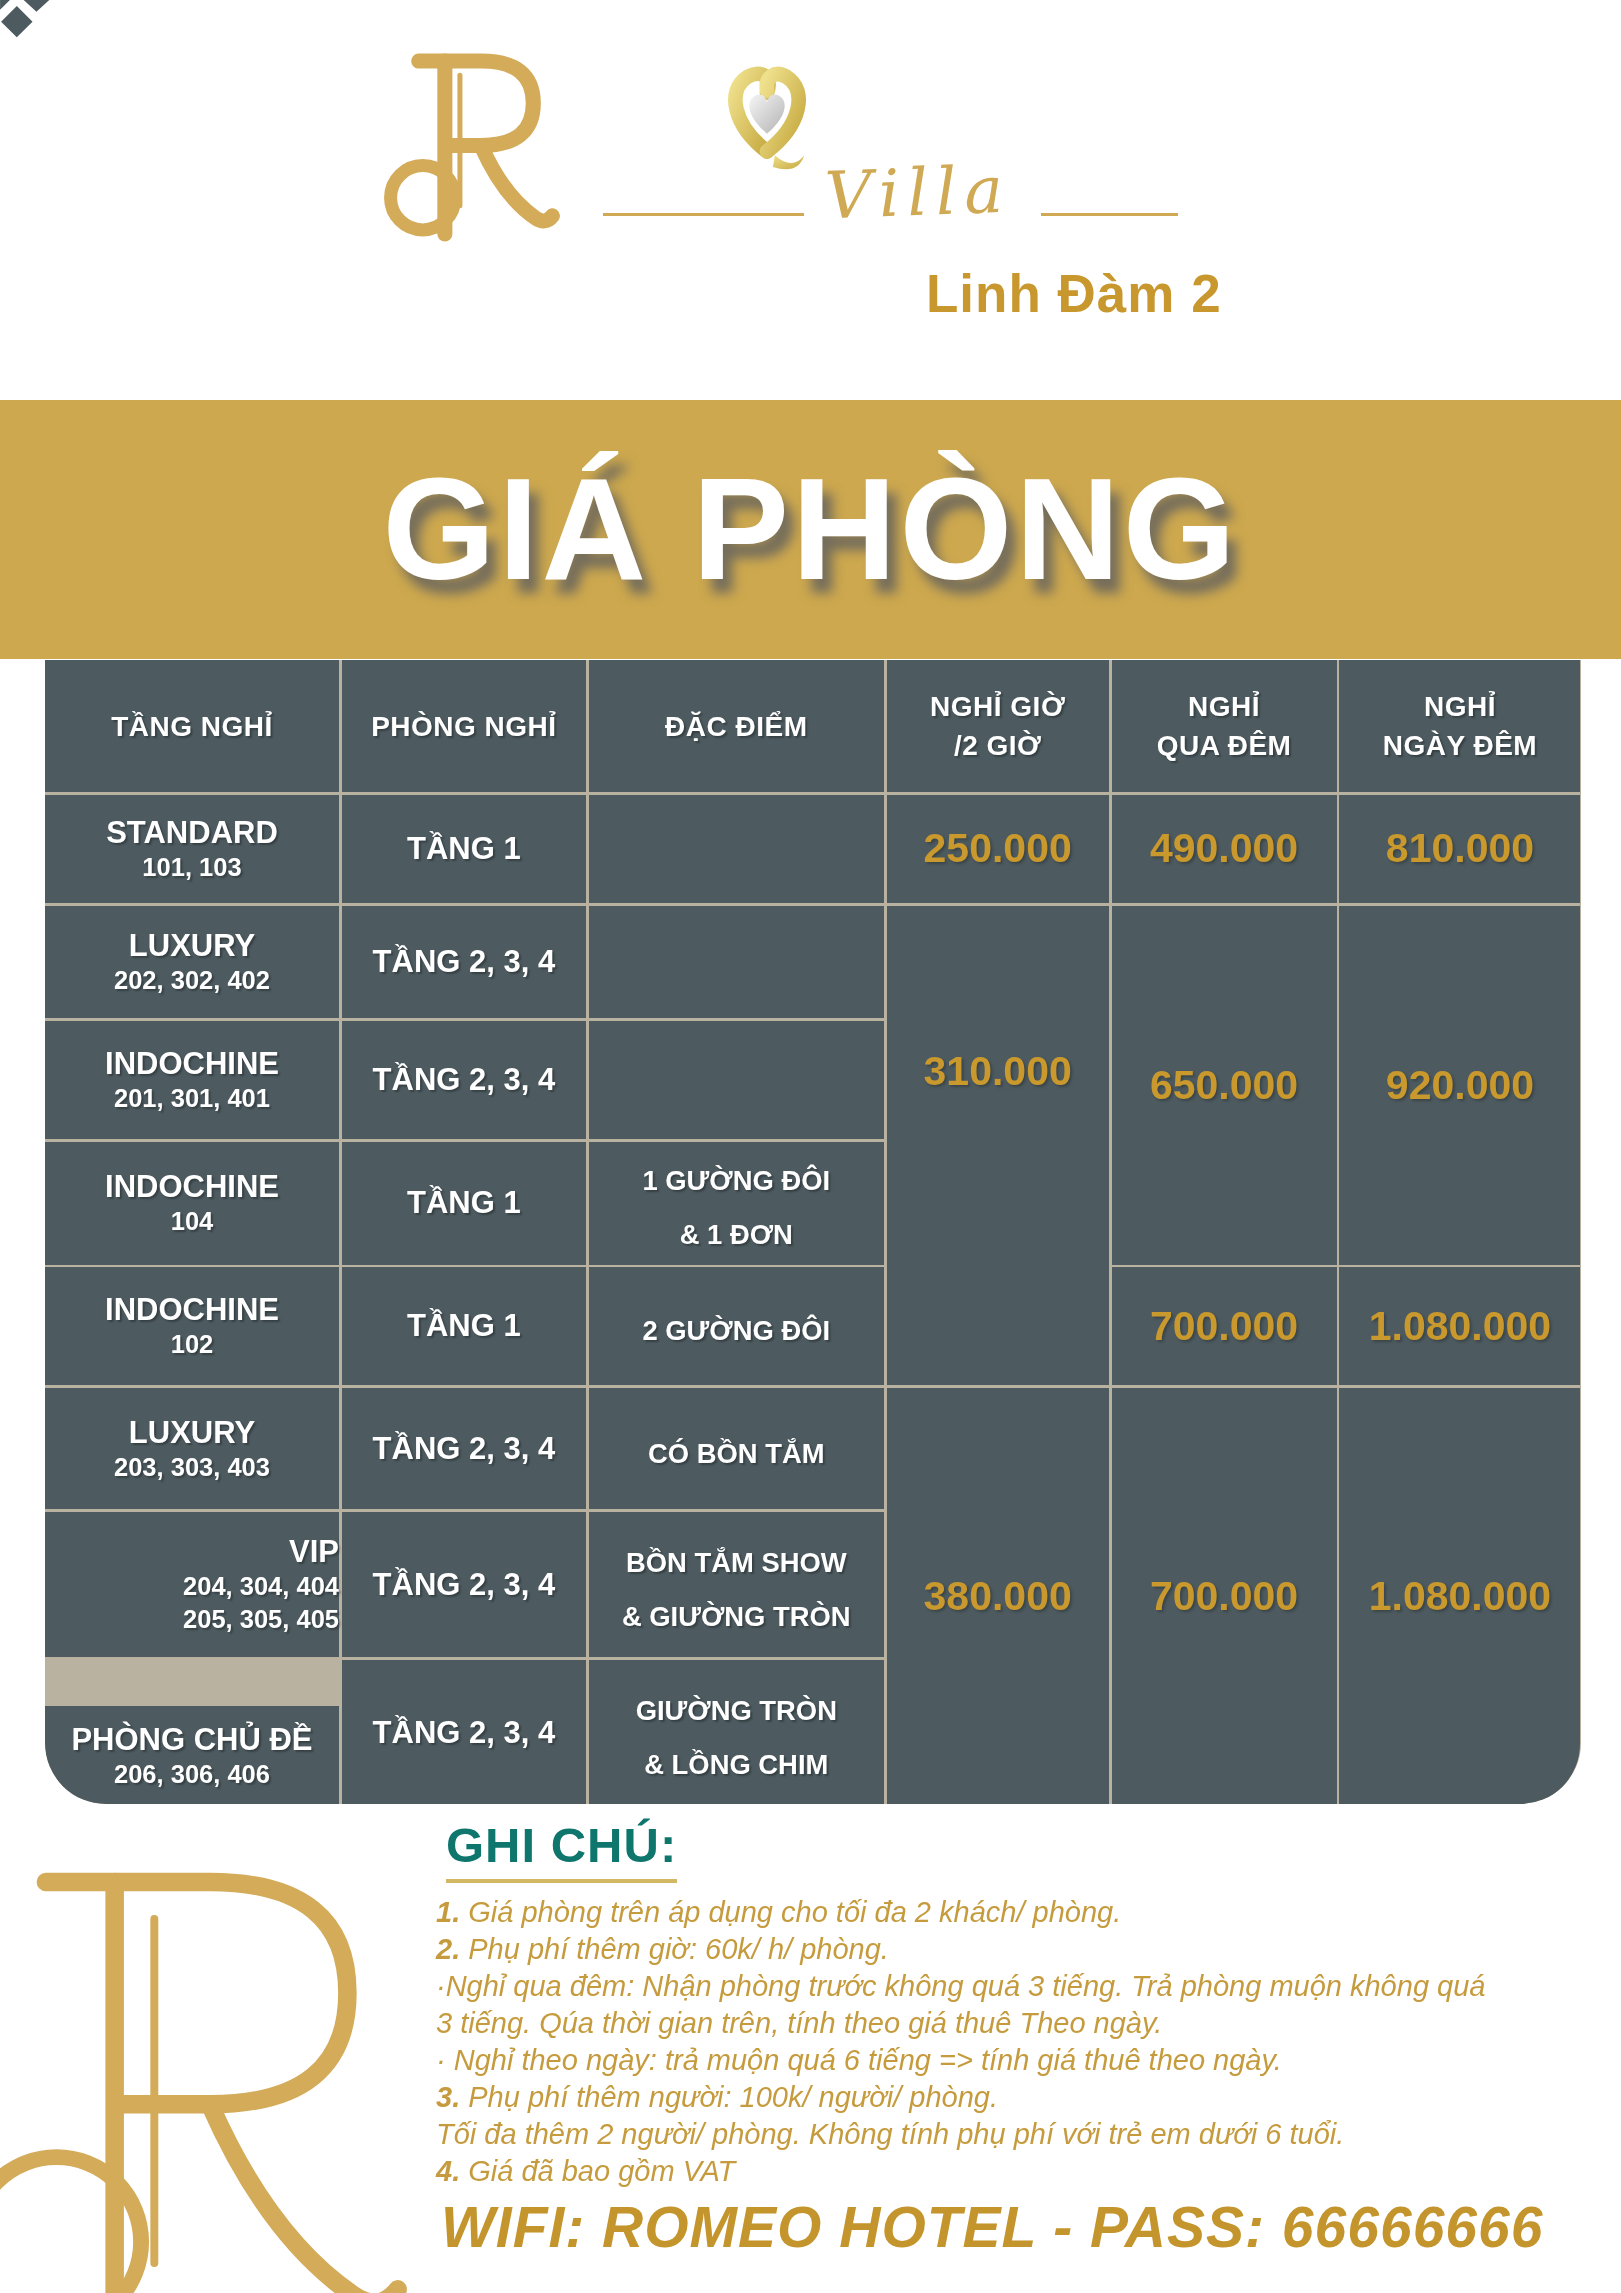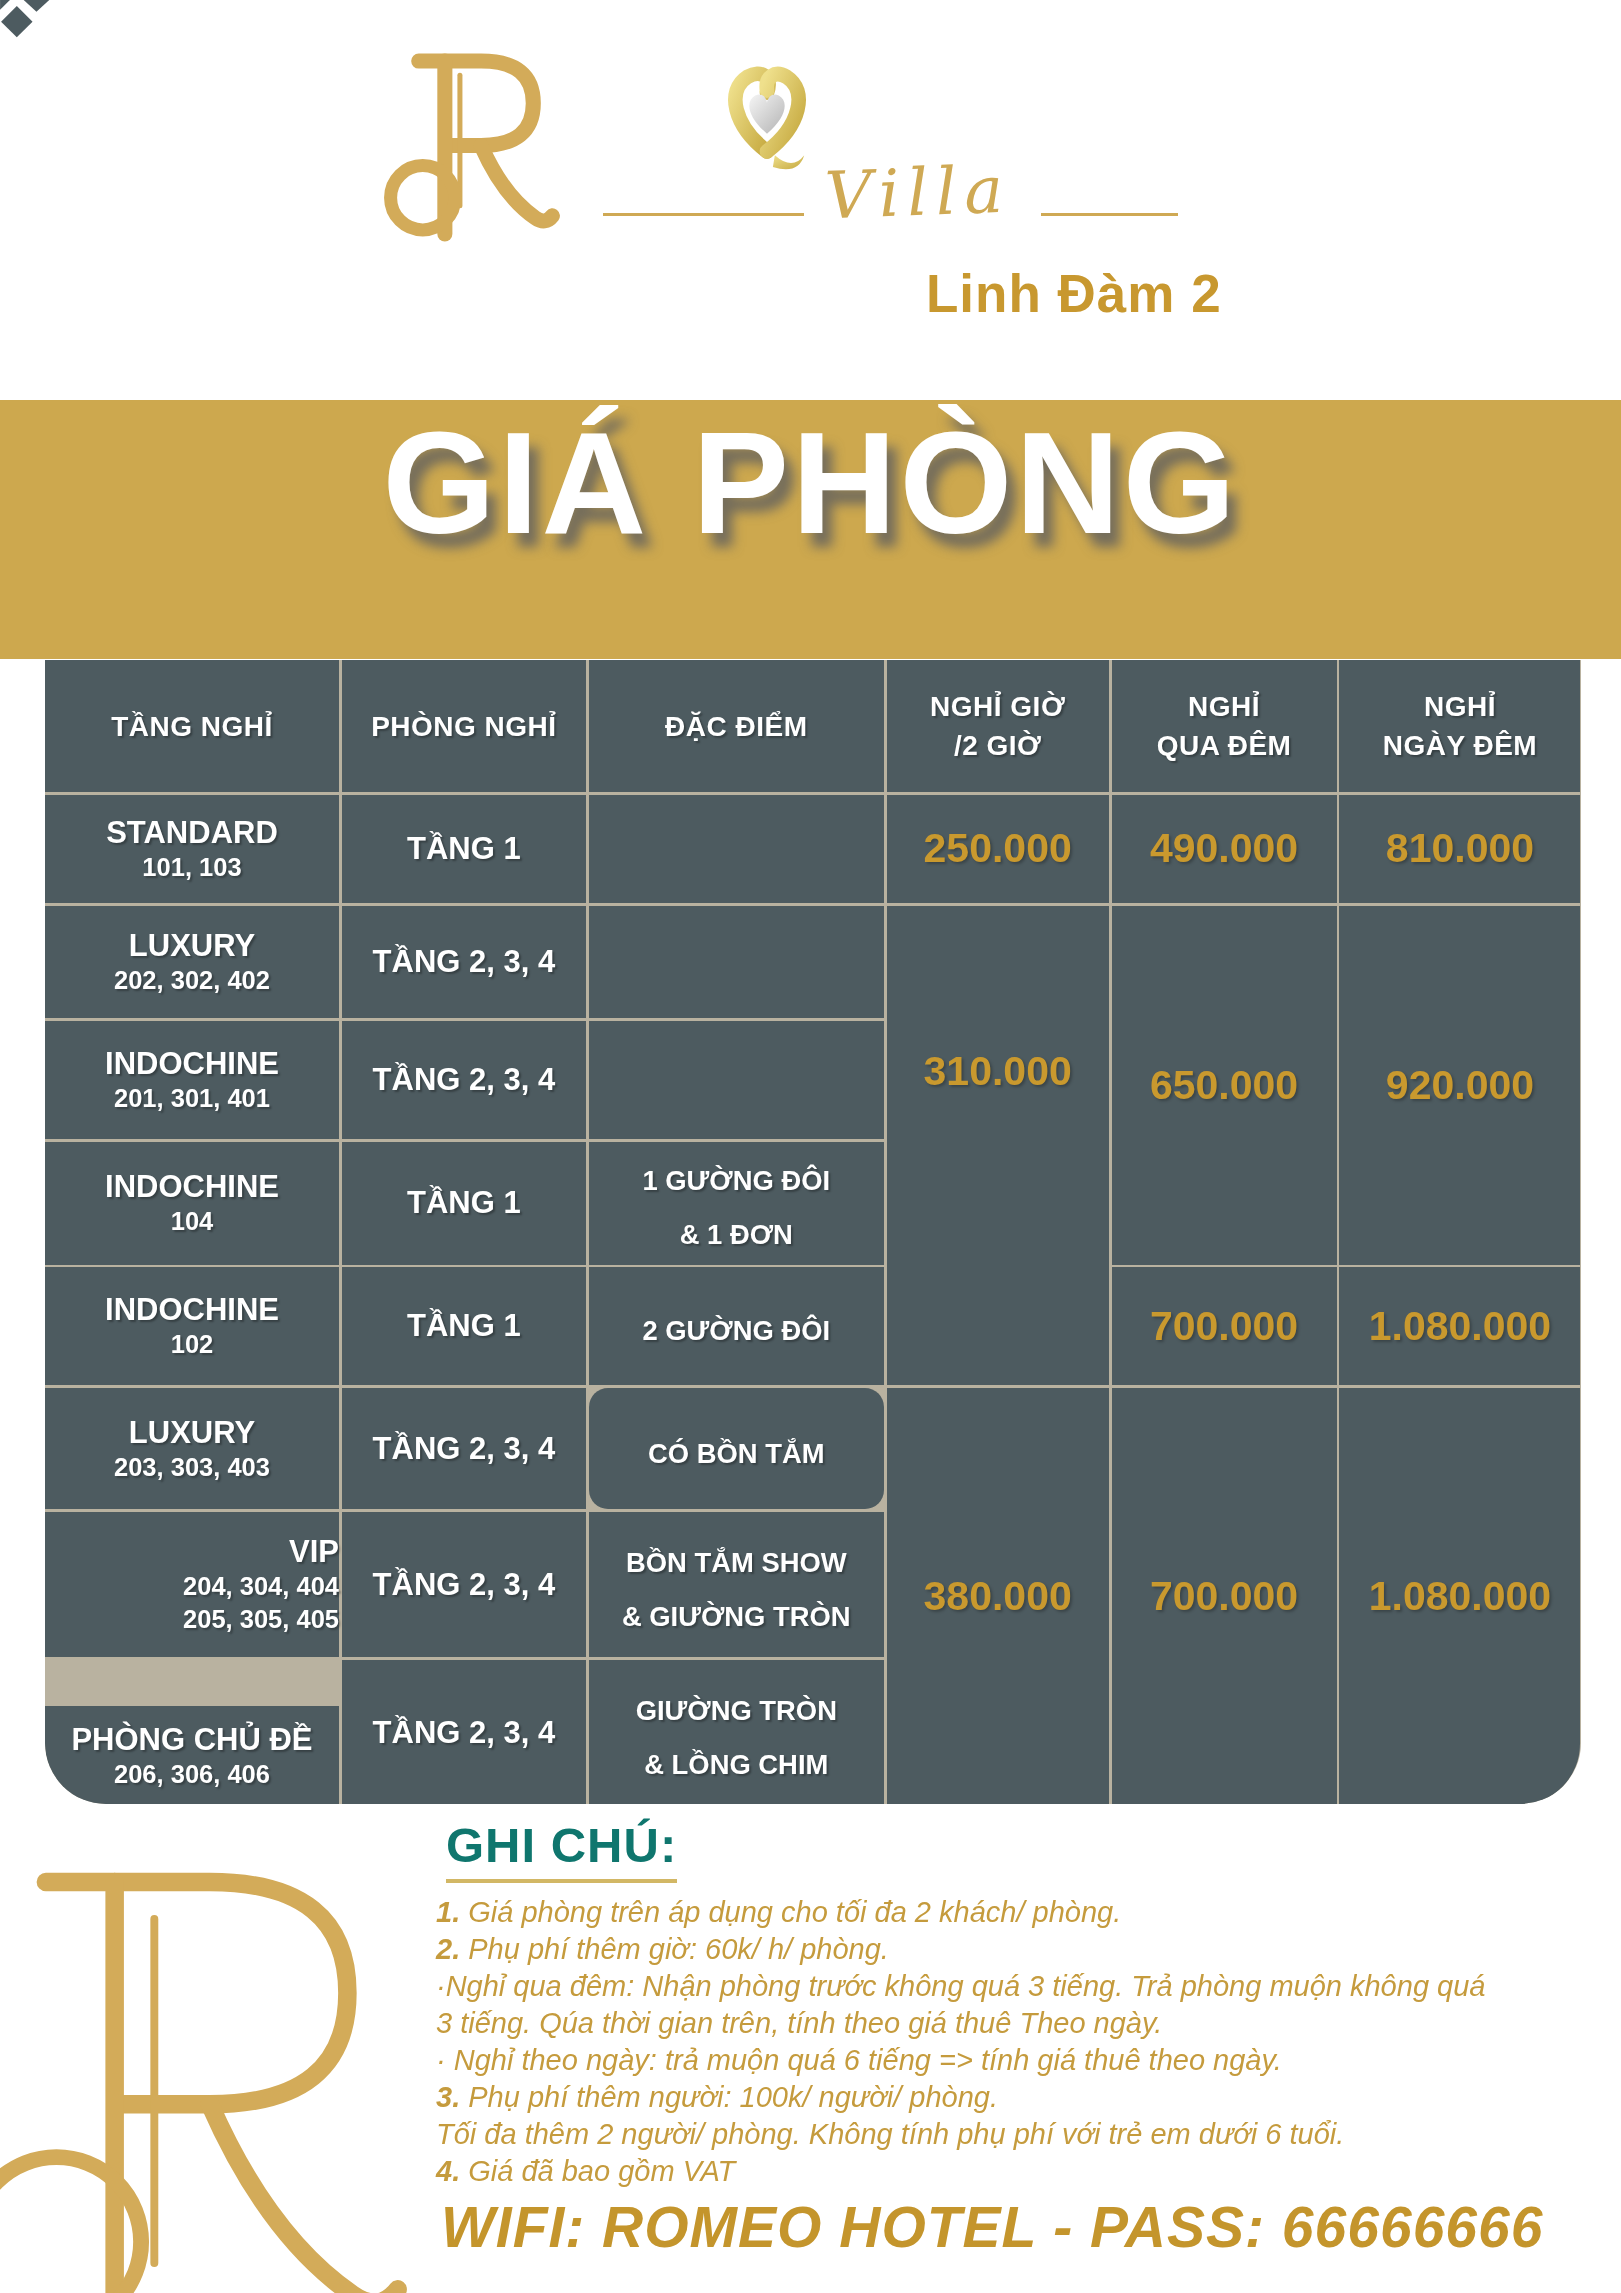--- a/index.html
+++ b/index.html
@@ -16,21 +16,21 @@
   .villa-script{position:absolute;left:825px;top:155px;font-family:"DejaVu Serif",serif;
       font-style:italic;font-size:65px;color:#cfa954;letter-spacing:7.8px;transform:rotate(-2deg);}
   .rule{position:absolute;height:2.9px;background:#cfa954;top:213px;}
   .rule.left{left:603px;width:201px;}
   .rule.right{left:1041px;width:137px;}
   .location{position:absolute;left:926px;top:263px;font-size:53px;font-weight:600;
       color:#c8982f;letter-spacing:1px;}
 
   
   .banner{position:absolute;left:0;top:400px;width:1621px;height:259px;background:#cda84e;
-      display:flex;justify-content:center;}
+      display:flex;align-items:center;justify-content:center;}
   .banner .title{color:#ffffff;font-size:145px;font-weight:700;letter-spacing:2.9px;
       text-shadow:9.8px 13.7px 11.8px rgba(95,95,95,.8);}
 
   
   .price-table{position:absolute;left:45px;top:660px;width:1536px;height:1144px;
       display:grid;
       grid-template-columns:294px 244px 295px 222px 225px 241px;
       grid-template-rows:132px 108px 112px 118px 123px 118px 121px 145px 145px;
       gap:2.9px;background:#b9b2a0;border-radius:0 0 61px 61px;overflow:hidden;}
   .cell{background:#4d5b60;display:flex;flex-direction:column;align-items:center;
@@ -210,21 +210,21 @@
       <span class="price-txt">1.080.000</span>
       </div>
 
     <div class="cell" style="grid-row:7;">
       <span class="room-name">LUXURY</span>
       <span class="room-nums">203, 303, 403</span>
       </div>
     <div class="cell" style="grid-row:7;">
       <span class="floor-txt">TẦNG 2, 3, 4</span>
       </div>
-    <div class="cell" style="grid-row:7;border-radius:19px;">
+    <div class="cell" style="grid-row:7;">
       <span class="feature-line">CÓ BỒN TẮM</span>
       </div>
     <div class="cell" style="grid-column:4;grid-row:7 / span 3;">
       <span class="price-txt">380.000</span>
       </div>
     <div class="cell" style="grid-column:5;grid-row:7 / span 3;">
       <span class="price-txt">700.000</span>
       </div>
     <div class="cell corner-br" style="grid-column:6;grid-row:7 / span 3;">
       <span class="price-txt">1.080.000</span>

